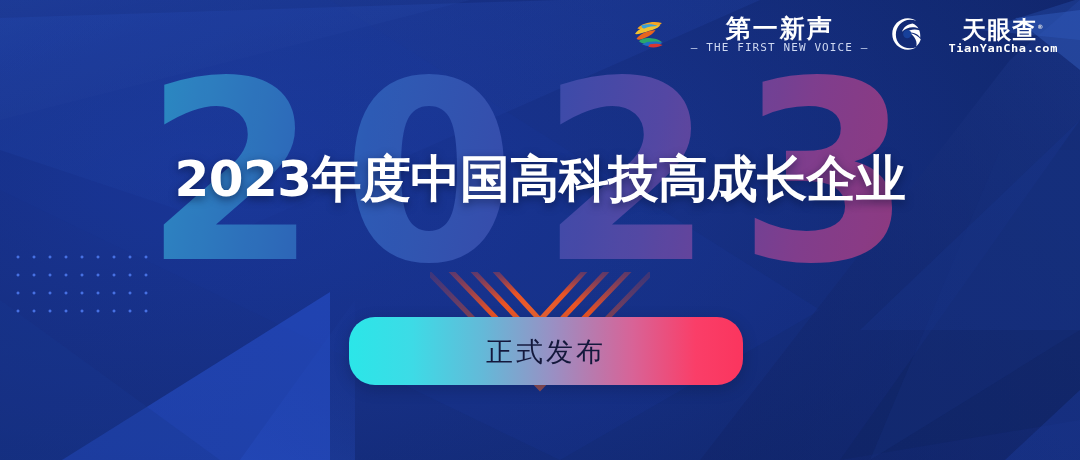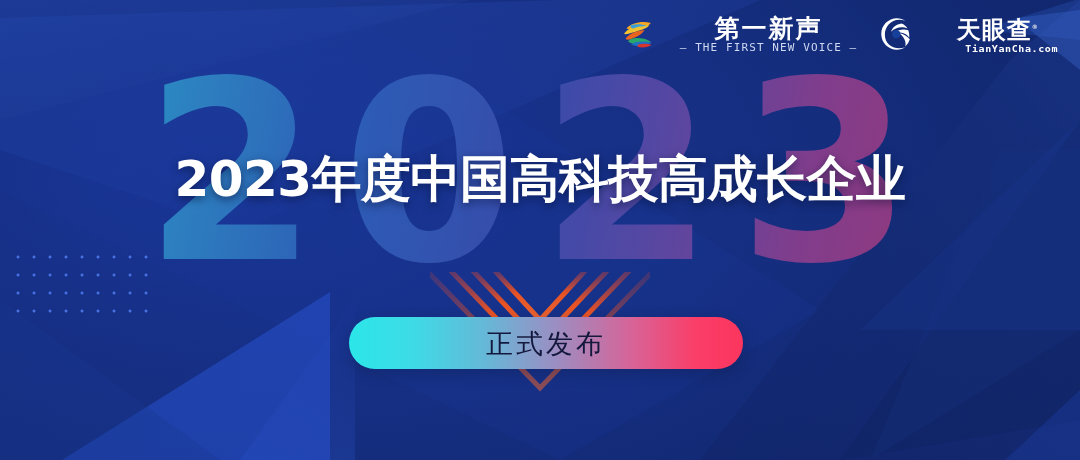--- a/index.html
+++ b/index.html
@@ -85,21 +85,21 @@
     white-space:nowrap;
     text-shadow:0 3px 9px rgba(5,14,50,.55);
   }
   .title-line.l1{font-size:50px;letter-spacing:-0.5px;}
   .title-line.l2{font-size:50px;letter-spacing:1px;}
 
   
   .pill{
     position:absolute;
     left:349px;top:317px;
-    width:394px;height:52px;
+    width:394px;height:68px;
     border-radius:26px;
     background:linear-gradient(90deg,
       #2be6e8 0%,
       #3ddbe6 16%,
       #64b9d8 34%,
       #9a8fc3 52%,
       #d86397 72%,
       #fa3e68 88%,
       #fb355e 100%);
     display:flex;align-items:center;justify-content:center;
@@ -131,21 +131,21 @@
     letter-spacing:2px;line-height:26px;white-space:nowrap;
   }
   .logo-cn.small{font-size:24px;letter-spacing:1px;}
   .logo-en{
     font-family:"DejaVu Sans Mono","Liberation Mono",monospace;
     font-size:11px;color:#cfd9f2;letter-spacing:1.1px;
     line-height:11px;white-space:nowrap;
     transform:scaleY(.92);
   }
   .logo-en.tyc{
-    color:#ffffff;font-weight:700;font-size:10px;letter-spacing:.6px;margin-left:28px;
+    color:#ffffff;font-weight:700;font-size:12px;letter-spacing:.6px;
   }
   .tm{font-size:6px;vertical-align:super;color:#e6e6e6;}
 </style>
 </head>
 <body>
 
 <div id="banner">
 
   <div class="facets">
     <svg viewBox="0 0 1080 460" preserveAspectRatio="none" aria-hidden="true">

